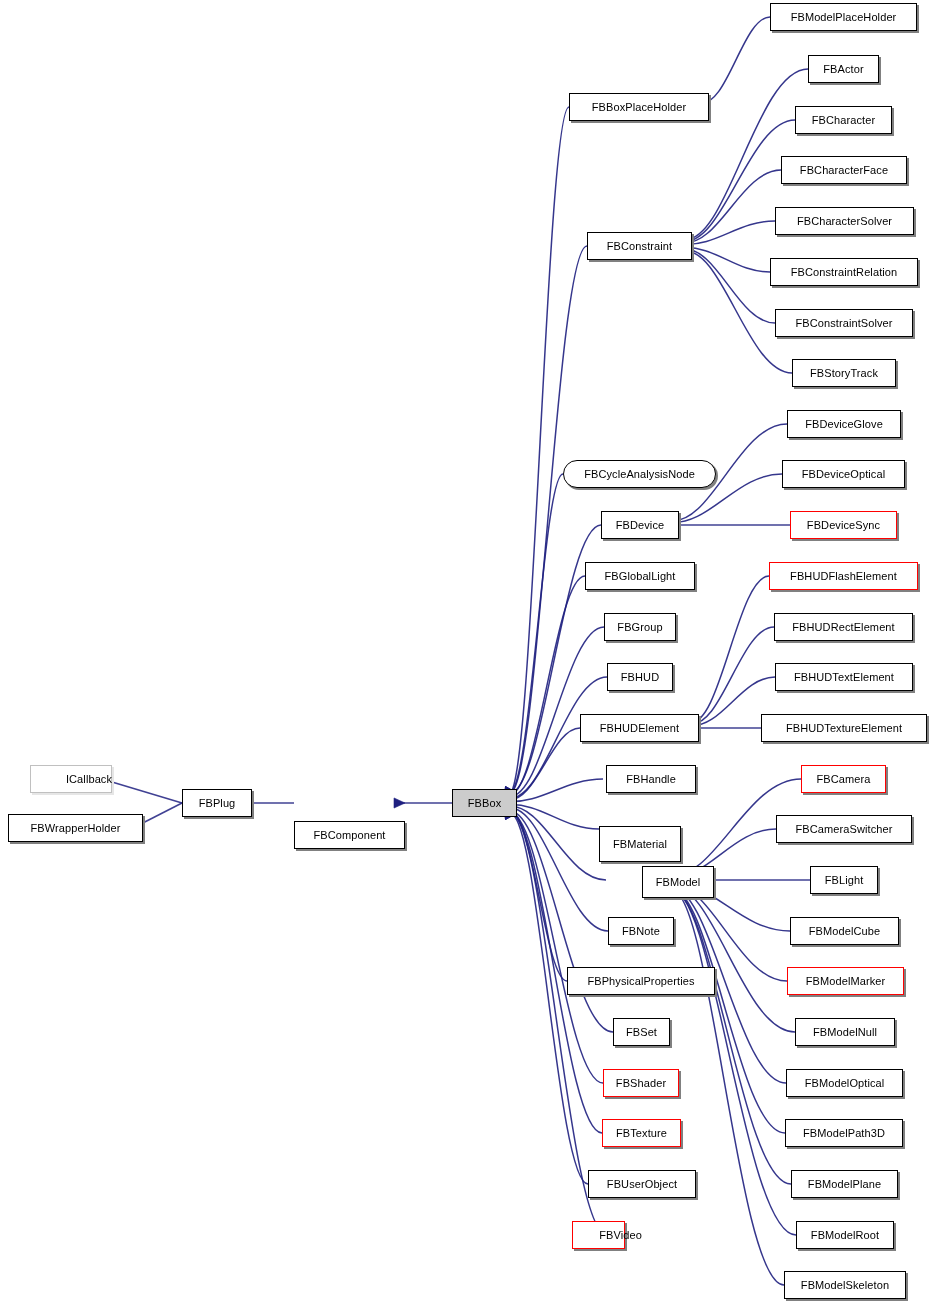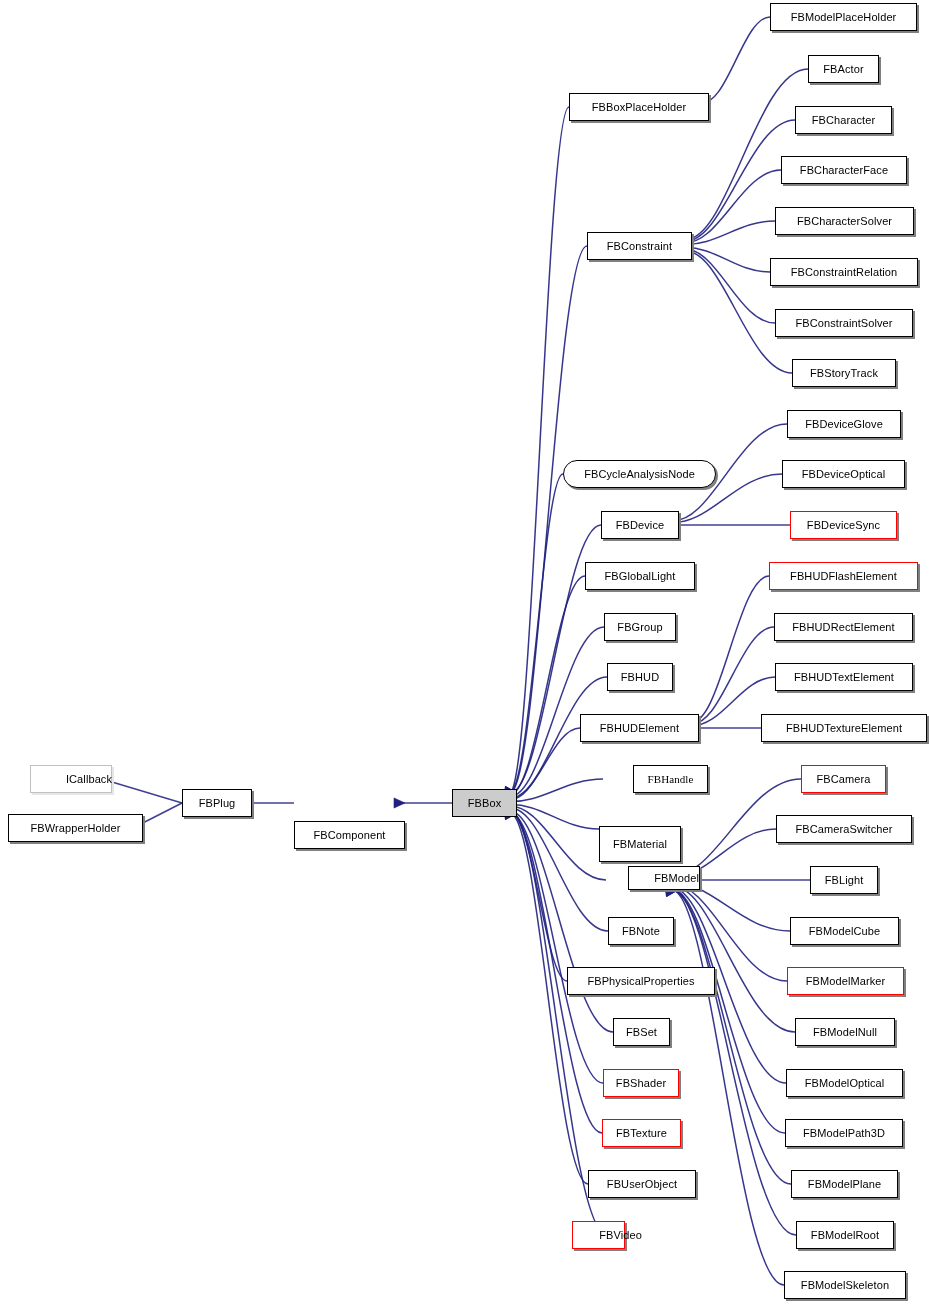--- a/index.html
+++ b/index.html
@@ -287,27 +287,27 @@
       </div>
       <div class="node shadow" style="left: 604px; top: 613px; width: 72px; height: 28px;">
         <span>FBGroup</span>
       </div>
       <div class="node shadow" style="left: 607px; top: 663px; width: 66px; height: 28px;">
         <span>FBHUD</span>
       </div>
       <div class="node shadow" style="left: 580px; top: 714px; width: 119px; height: 28px;">
         <span>FBHUDElement</span>
       </div>
-      <div class="node shadow" style="left: 633px; top: 765px; width: 75px; height: 28px; font-family: Liberation Serif, serif;">
+      <div class="node shadow" style="left: 606px; top: 765px; width: 90px; height: 28px;">
         <span>FBHandle</span>
       </div>
       <div class="node shadow" style="left: 599px; top: 815px; width: 82px; height: 36px; margin-top: 11px;">
         <span>FBMaterial</span>
       </div>
-      <div class="node shadow" style="left: 628px; top: 866px; width: 72px; height: 24px; justify-content: flex-end;">
+      <div class="node shadow" style="left: 642px; top: 866px; width: 72px; height: 32px;">
         <span>FBModel</span>
       </div>
       <div class="node shadow" style="left: 608px; top: 917px; width: 66px; height: 28px;">
         <span>FBNote</span>
       </div>
       <div class="node shadow" style="left: 567px; top: 967px; width: 148px; height: 28px;">
         <span>FBPhysicalProperties</span>
       </div>
       <div class="node shadow" style="left: 613px; top: 1018px; width: 57px; height: 28px;">
         <span>FBSet</span>

